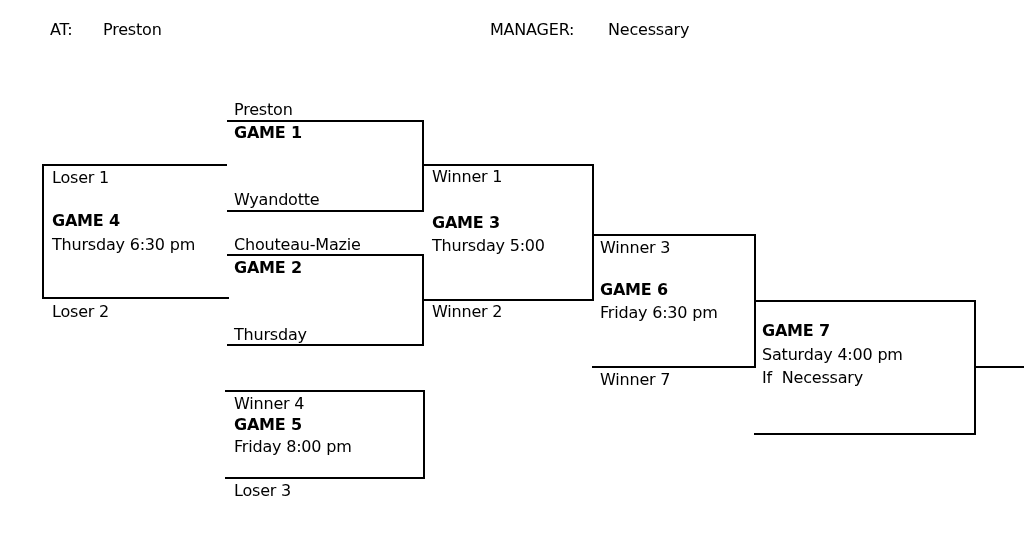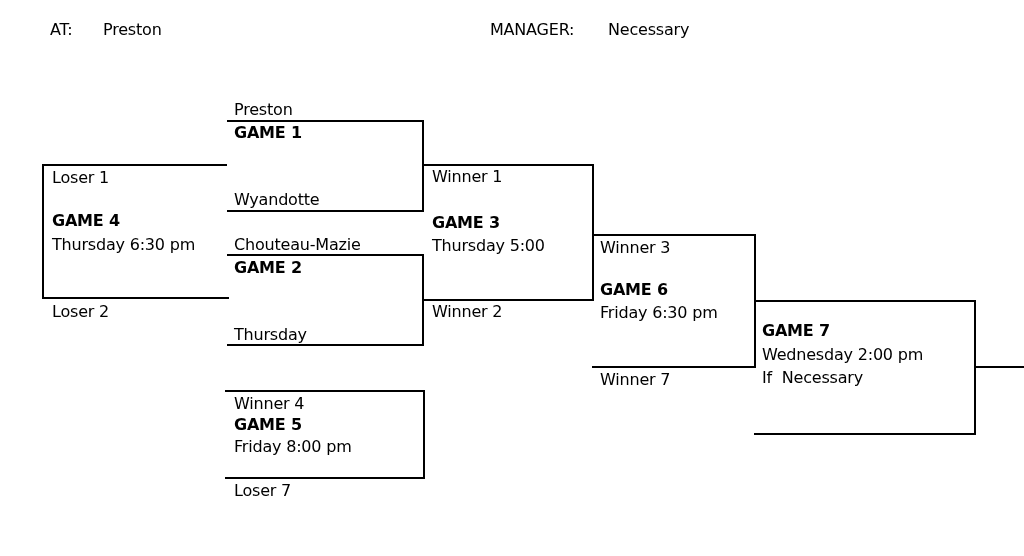--- a/index.html
+++ b/index.html
@@ -78,32 +78,32 @@
   <div class="vl" style="left:42px;top:164px;height:135px"></div>
   <div class="hl" style="left:42px;top:297px;width:187px"></div>
   <span class="lbl" style="left:52px;top:303px">Loser 2</span>
 
   <div class="hl" style="left:225px;top:390px;width:200px"></div>
   <span class="lbl" style="left:234px;top:395px">Winner 4</span>
   <span class="lbl bold" style="left:234px;top:416px">GAME 5</span>
   <span class="lbl" style="left:234px;top:438px">Friday 8:00 pm</span>
   <div class="vl" style="left:423px;top:390px;height:89px"></div>
   <div class="hl" style="left:225px;top:477px;width:200px"></div>
-  <span class="lbl" style="left:234px;top:482px">Loser 7</span>
+  <span class="lbl" style="left:234px;top:482px">Loser 3</span>
 
   <div class="hl" style="left:592px;top:234px;width:164px"></div>
   <span class="lbl" style="left:600px;top:239px">Winner 3</span>
   <span class="lbl bold" style="left:600px;top:281px">GAME 6</span>
   <span class="lbl" style="left:600px;top:304px">Friday 6:30 pm</span>
   <div class="vl" style="left:754px;top:234px;height:134px"></div>
   <div class="hl" style="left:592px;top:366px;width:164px"></div>
   <span class="lbl" style="left:600px;top:371px">Winner 7</span>
 
   <div class="hl" style="left:754px;top:300px;width:222px"></div>
   <span class="lbl bold" style="left:762px;top:322px">GAME 7</span>
-  <span class="lbl" style="left:762px;top:346px">Wednesday 2:00 pm</span>
+  <span class="lbl" style="left:762px;top:346px">Saturday 4:00 pm</span>
   <span class="lbl" style="left:762px;top:369px">If  Necessary</span>
   <div class="vl" style="left:974px;top:300px;height:135px"></div>
   <div class="hl" style="left:754px;top:433px;width:222px"></div>
 
   <div class="hl" style="left:976px;top:366px;width:48px"></div>
 
 </div>
 
 </body></html>

